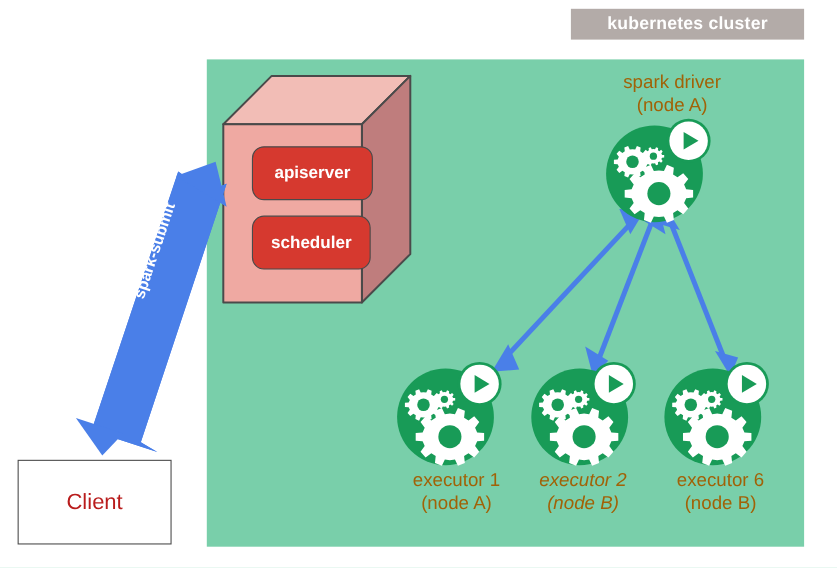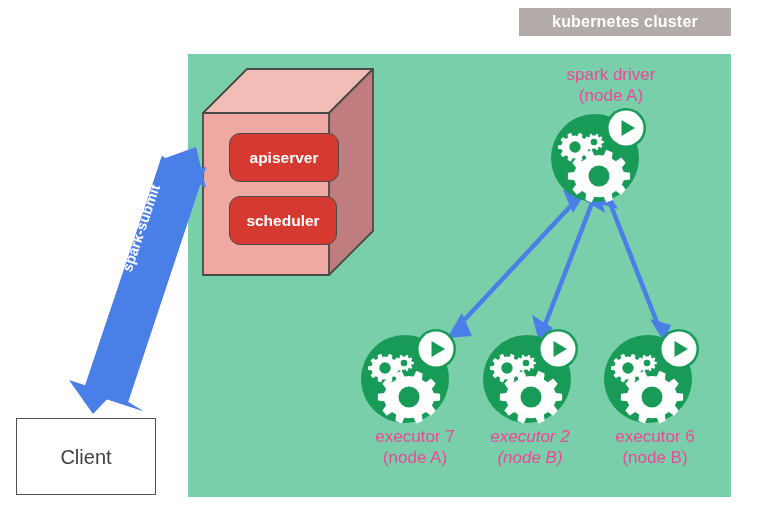--- a/index.html
+++ b/index.html
@@ -68,21 +68,21 @@
     height: 77px;
     background: #ffffff;
     border: 1px solid #4d4d4d;
     box-sizing: border-box;
     display: flex;
     align-items: center;
     justify-content: center;
   }
   #client-box .client-text {
     font-size: 20px;
-    color: #404040;
+    color: #b91c1c;
     line-height: 1;
   }
 
   
   #cube {
     position: absolute;
     left: 203px;
     top: 62px;
     width: 170px;
     height: 215px;
@@ -104,21 +104,21 @@
     line-height: 1;
   }
   #btn-apiserver { left: 26px; top: 71px; width: 110px; height: 49px; }
   #btn-scheduler { left: 26px; top: 134px; width: 108px; height: 49px; }
 
   
   .node-label {
     position: absolute;
     text-align: center;
     font-size: 17px;
-    color: #ec4899;
+    color: #a16207;
     line-height: 1.25;
     white-space: pre-line;
   }
   #label-driver    { left: 516px; top: 64px;  width: 190px; }
   #label-exec-1    { left: 340px; top: 426px; width: 150px; }
   #label-exec-2    { left: 455px; top: 426px; width: 150px; font-style: italic; }
   #label-exec-3    { left: 580px; top: 426px; width: 150px; }
 
   
   #submit-label {
@@ -259,21 +259,21 @@
     </div>
     <div id="btn-scheduler" class="cube-btn">
       <span class="cube-btn-text">scheduler</span>
     </div>
   </div>
 
   <div id="submit-label">spark-submit</div>
 
   <div id="label-driver" class="node-label">spark driver
 (node A)</div>
-  <div id="label-exec-1" class="node-label">executor 7
+  <div id="label-exec-1" class="node-label">executor 1
 (node A)</div>
   <div id="label-exec-2" class="node-label">executor 2
 (node B)</div>
   <div id="label-exec-3" class="node-label">executor 6
 (node B)</div>
 
   <div id="client-box">
     <span class="client-text">Client</span>
   </div>
 

